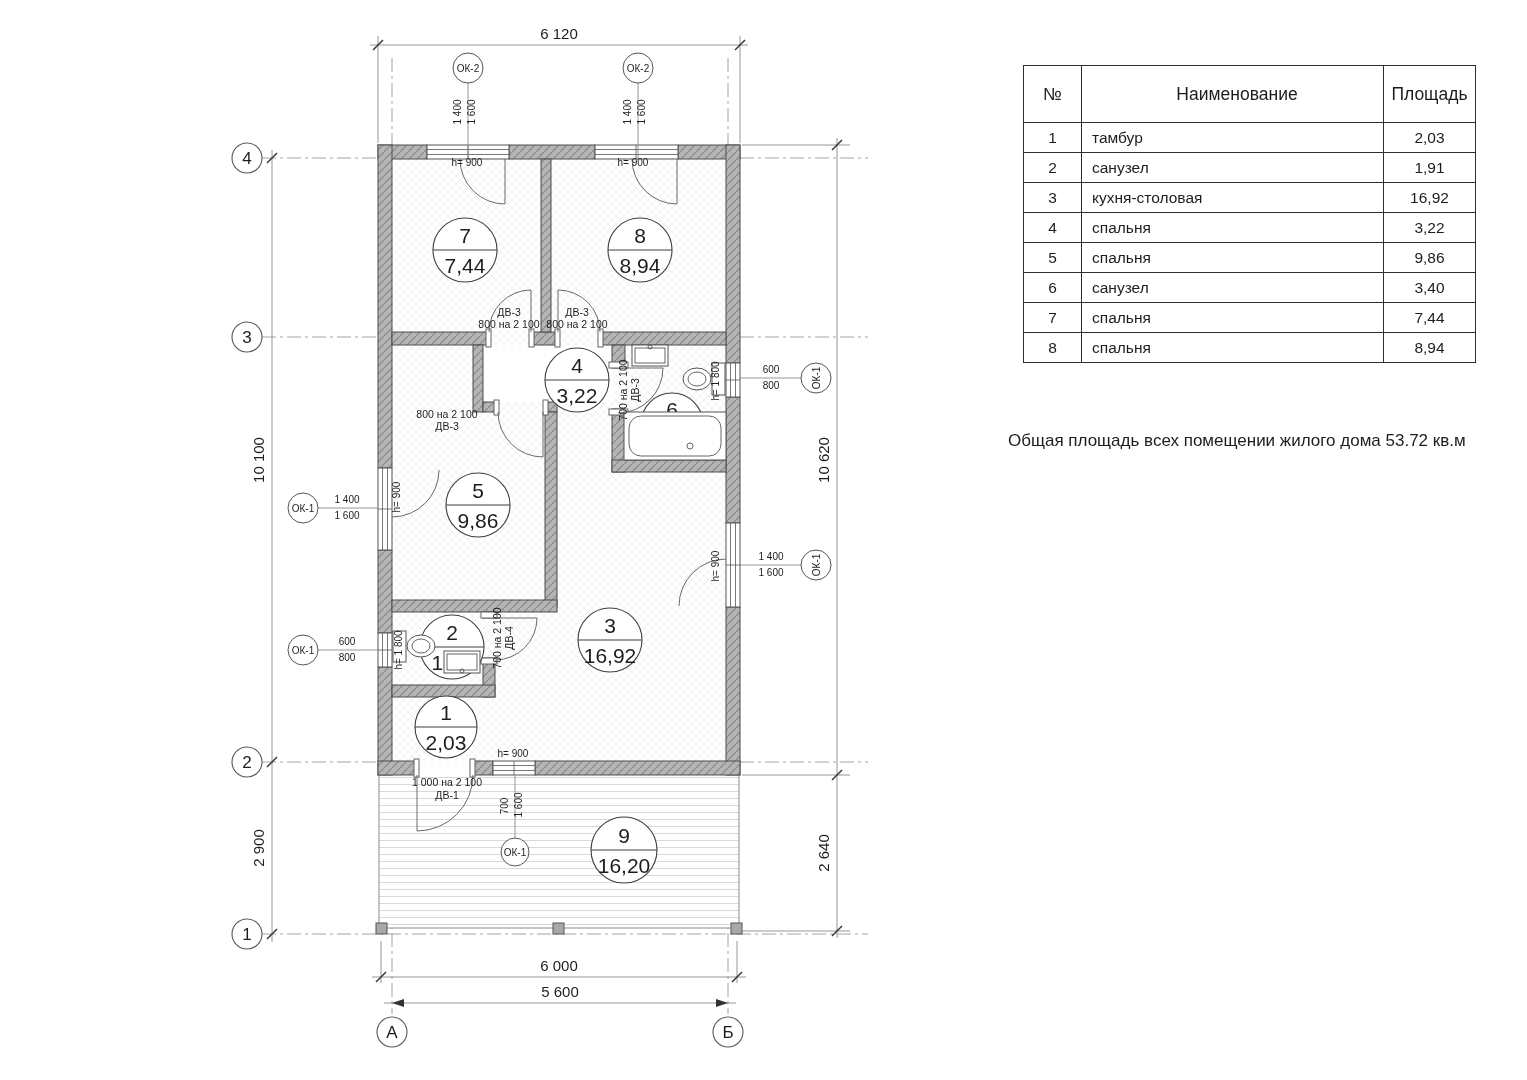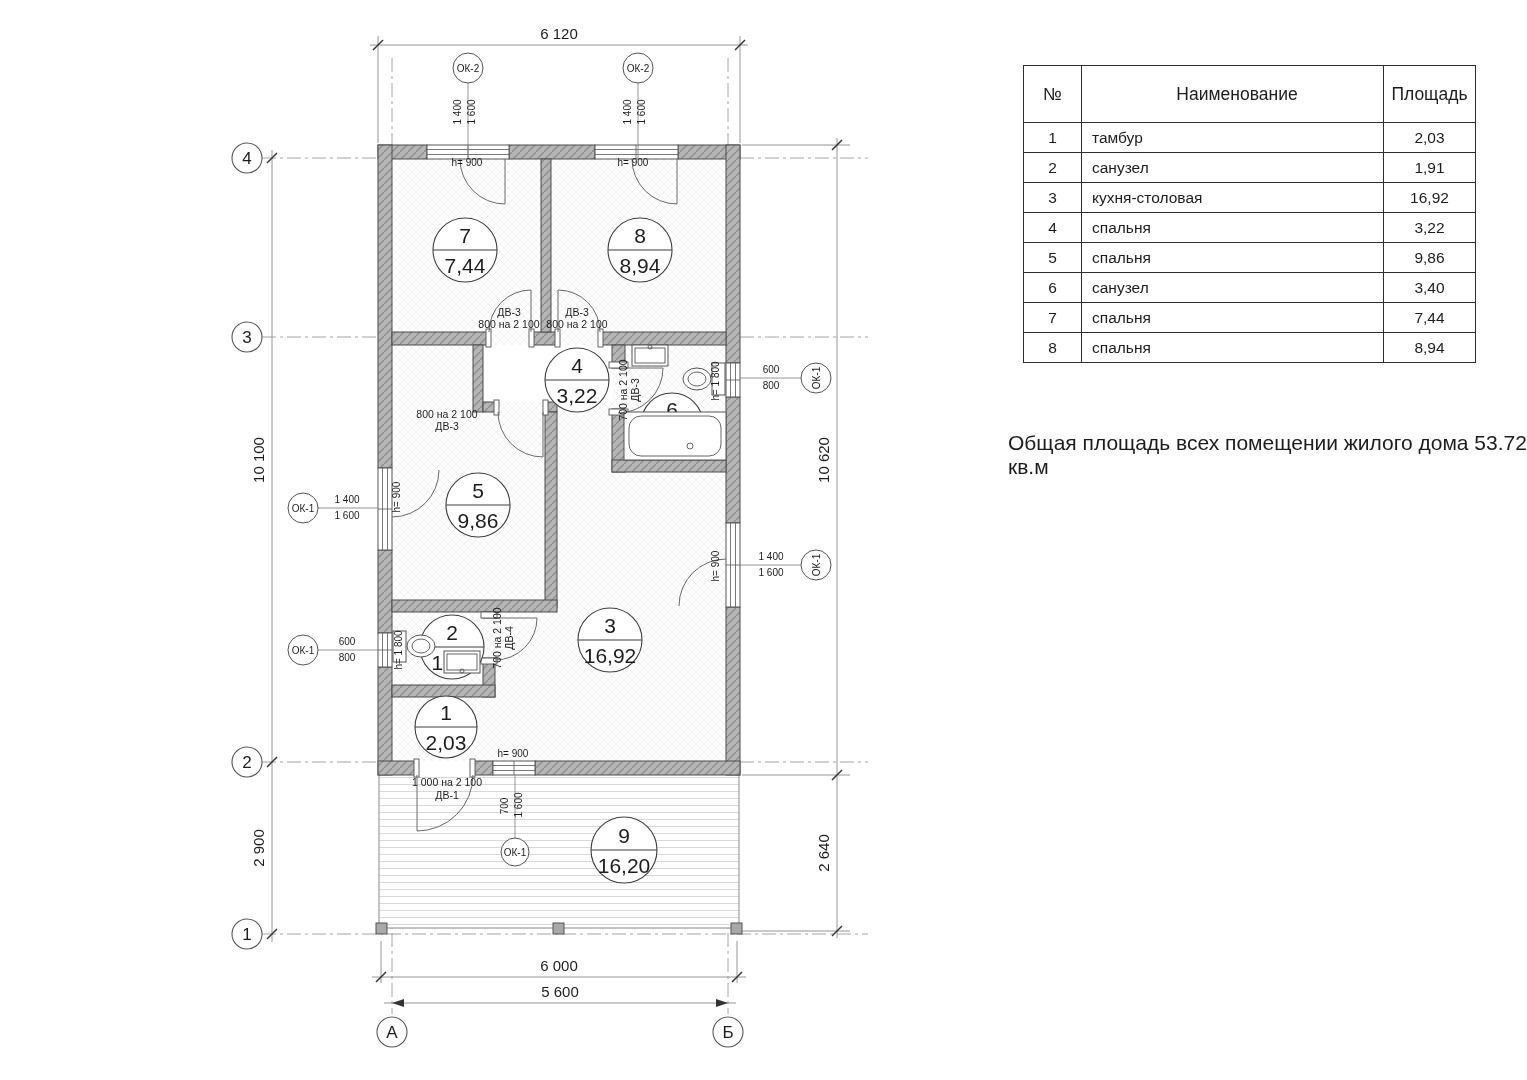--- a/index.html
+++ b/index.html
@@ -29,21 +29,21 @@
   .okc{fill:#ffffff;stroke:#555;stroke-width:1;}
   .axc{fill:#ffffff;stroke:#555;stroke-width:1.1;}
   .tablewrap{position:absolute;left:1023px;top:65px;}
   table{border-collapse:collapse;}
   th,td{border:1.6px solid #2e2e2e;background:#fff;}
   th{height:54px;font-size:17.5px;font-weight:normal;text-align:center;}
   td{height:27px;font-size:15.5px;}
   .c-num{width:55px;text-align:center;}
   .c-name{width:290px;text-align:left;padding-left:10px;}
   .c-area{width:89px;text-align:center;}
-  #summary{position:absolute;left:1008px;top:431px;font-size:21px;}
+  #summary{position:absolute;left:1008px;top:431px;font-size:17px;}
 </style>
 </head>
 <body>
 
 <svg id="plan-svg" width="1000" height="1080" viewBox="0 0 1000 1080">
   <defs>
     <pattern id="wallHatch" width="8" height="8" patternUnits="userSpaceOnUse">
       <rect width="8" height="8" fill="#b5b5b5"></rect>
       <path d="M0 8 L8 0" stroke="#8d8d8d" stroke-width="1.3"></path>
     </pattern>

